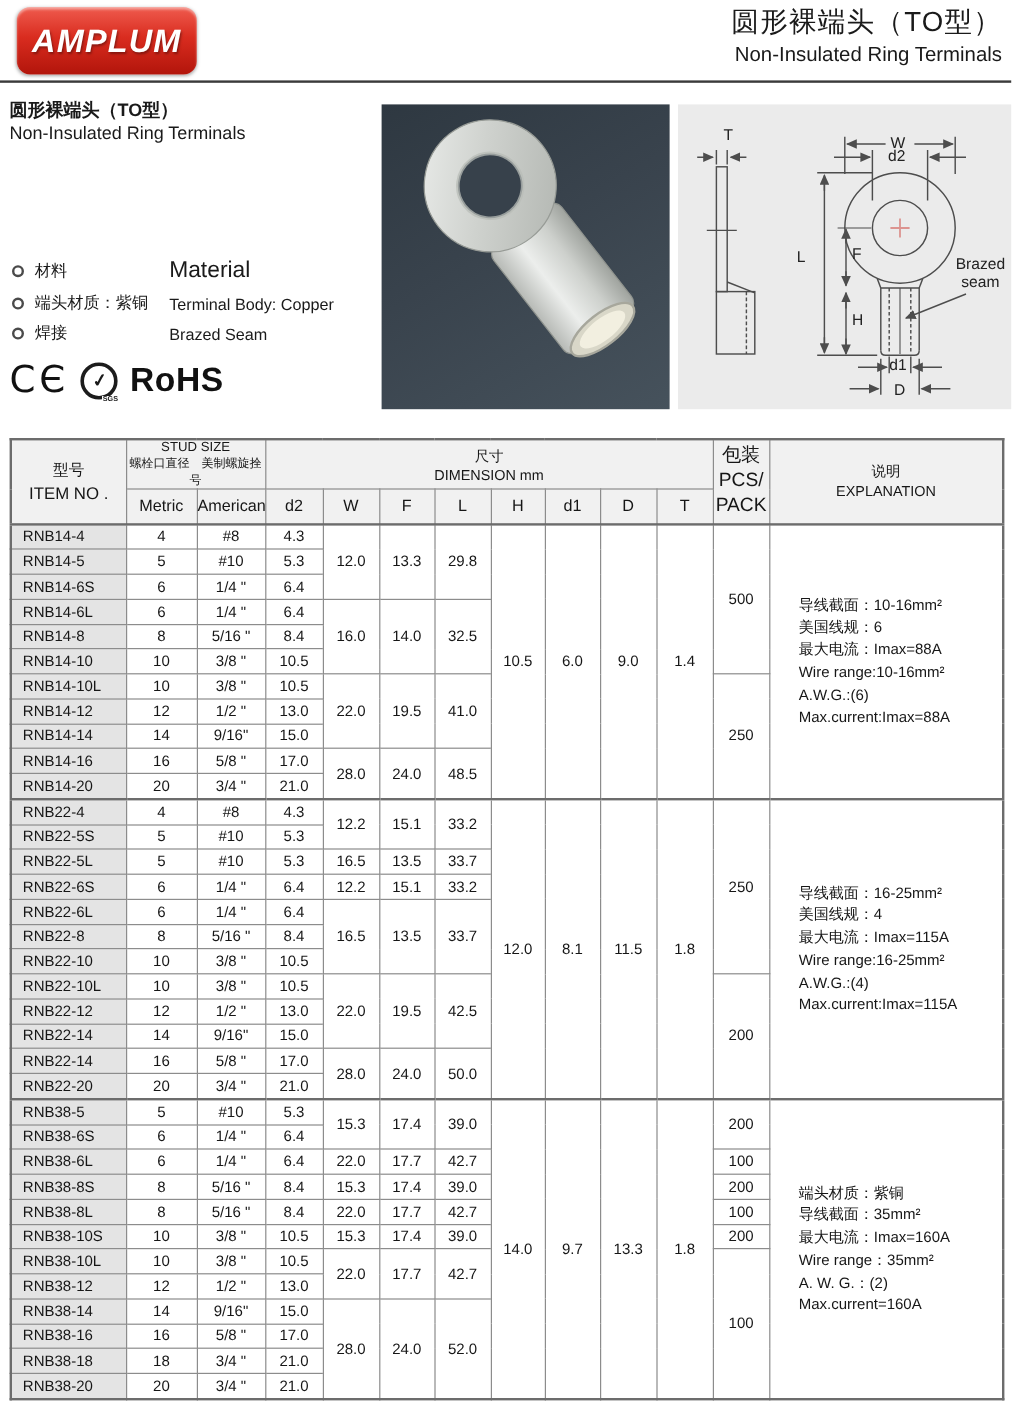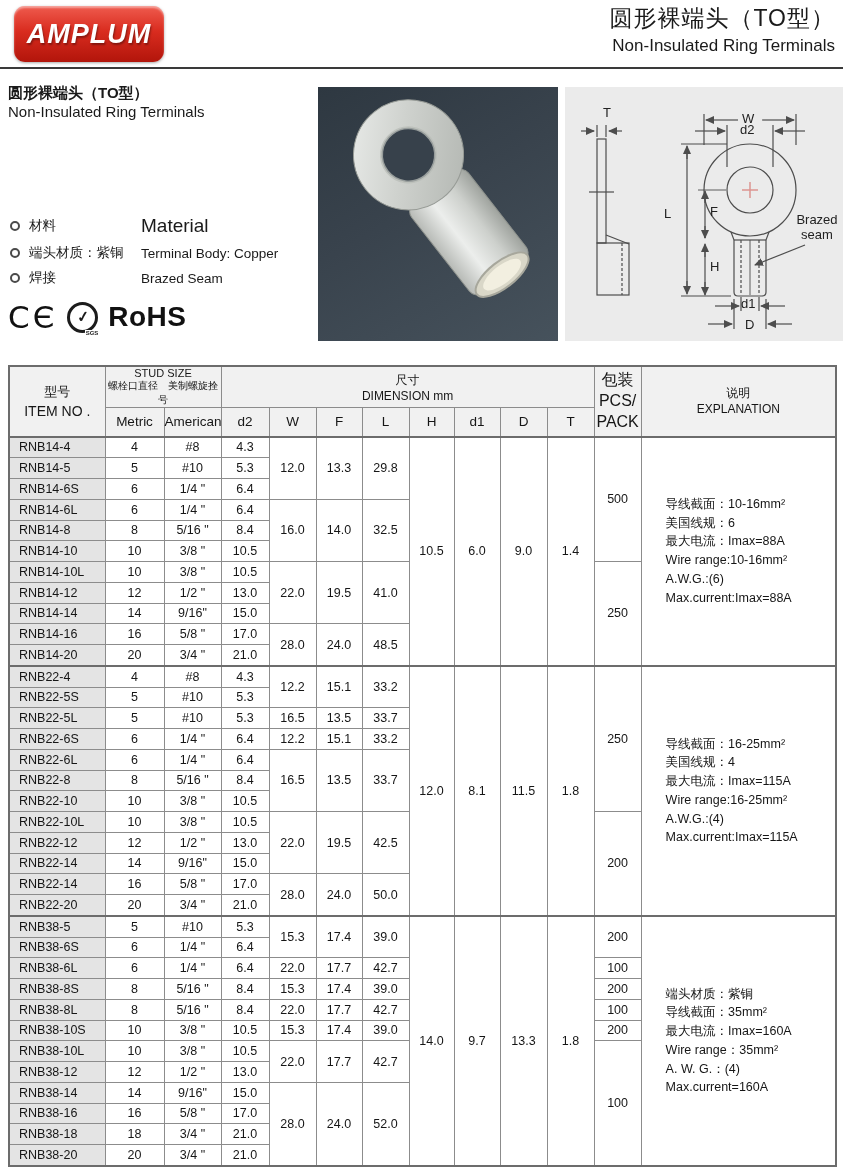--- a/index.html
+++ b/index.html
@@ -492,21 +492,21 @@
           <td rowspan="12">14.0</td>
           <td rowspan="12">9.7</td>
           <td rowspan="12">13.3</td>
           <td rowspan="12">1.8</td>
           <td rowspan="2">200</td>
           <td rowspan="12" class="expl">
             <div>端头材质：紫铜</div>
             <div>导线截面：35mm²</div>
             <div>最大电流：Imax=160A</div>
             <div>Wire range：35mm²</div>
-            <div>A. W. G.：(4)</div>
+            <div>A. W. G.：(2)</div>
             <div>Max.current=160A</div>
           </td>
         </tr>
         <tr>
           <td class="item">RNB38-6S</td>
           <td>6</td>
           <td>1/4 "</td>
           <td>6.4</td>
         </tr>
         <tr>

